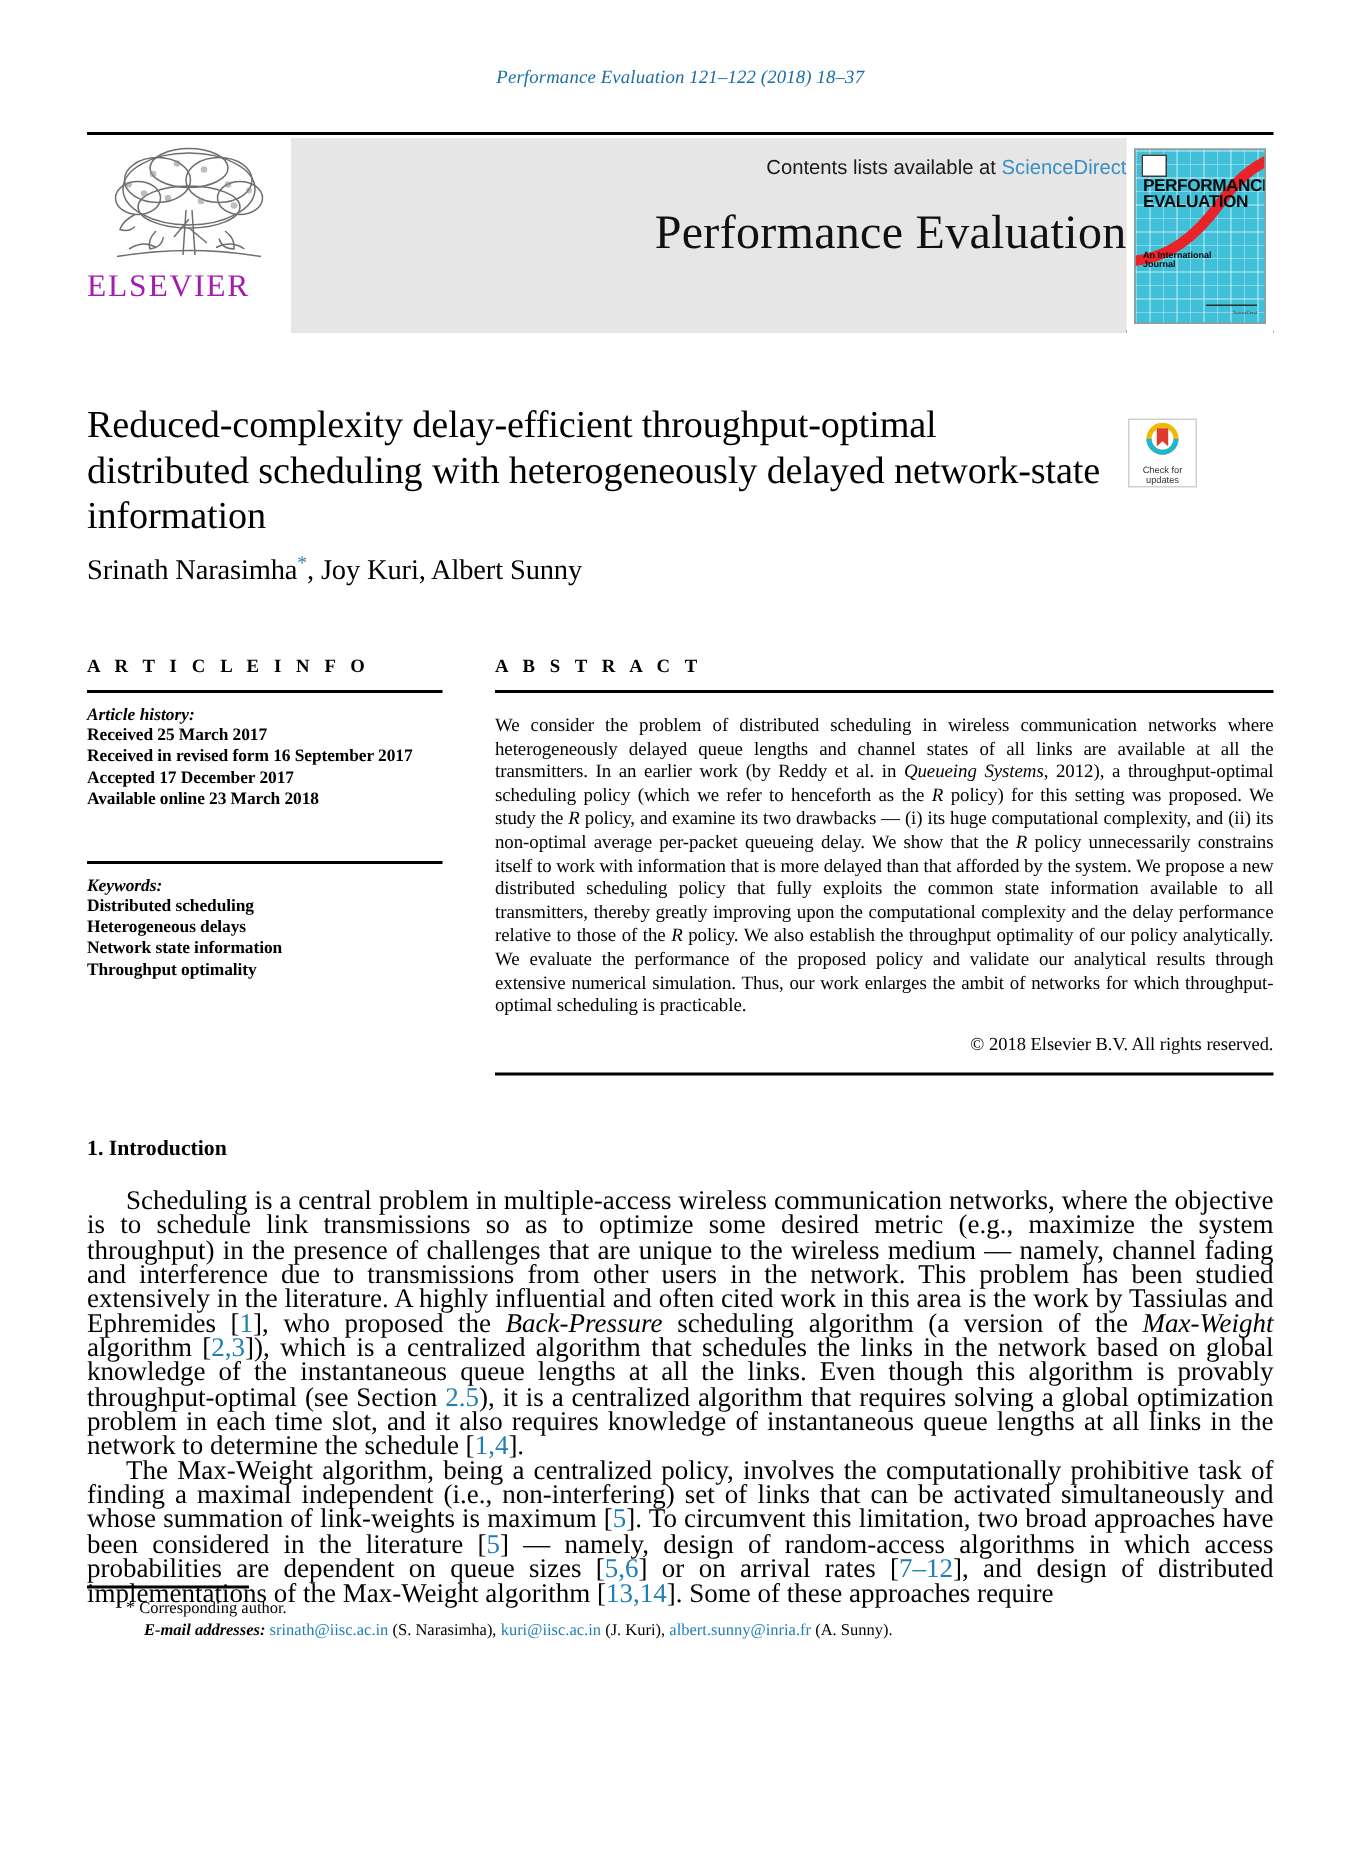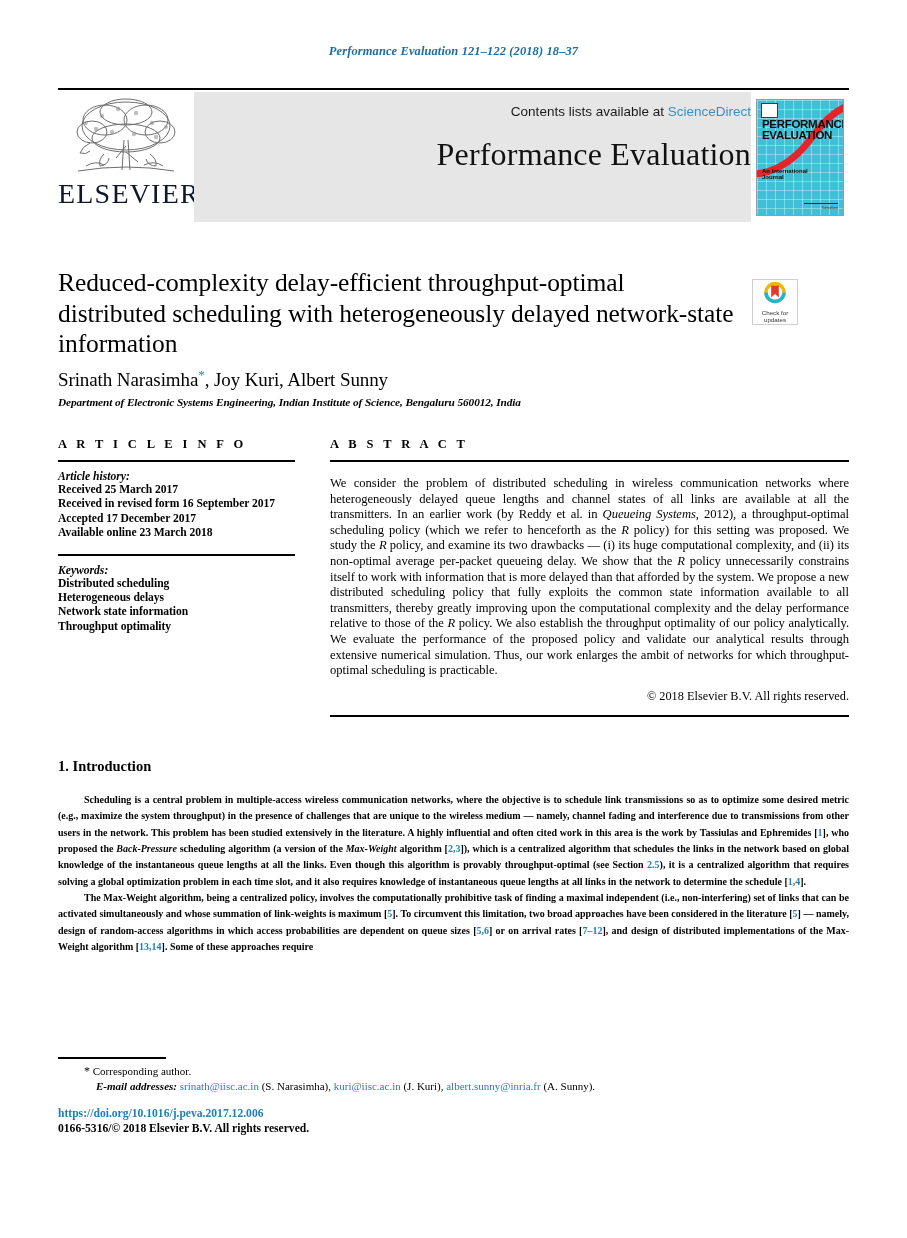--- a/index.html
+++ b/index.html
@@ -23,21 +23,21 @@
   }
 
   
   .runhead {
     position: absolute;
     top: 44px;
     left: 0;
     width: 907px;
     text-align: center;
     font-size: 12.5px;
-    font-weight: bold;
+    font-weight: normal;
     font-style: italic;
     color: #1b6ea3;
     letter-spacing: .1px;
   }
 
   
   .masthead {
     position: absolute;
     left: 58px;
     top: 88px;
@@ -58,24 +58,24 @@
   .mast-logo {
     width: 136px;
     flex: none;
     position: relative;
     background: #fff;
     padding-top: 4px;
     box-sizing: border-box;
   }
   .tree-svg { display:block; margin: 0 auto; }
   .elsevier-word {
-    text-align: center;
-    color: #0f172a;
+    text-align: left;
+    color: #a21caf;
     font-family: "Liberation Serif", serif;
-    font-size: 28px;
+    font-size: 21px;
     letter-spacing: 1.2px;
     margin-top: -2px;
   }
   .mast-center {
     flex: 1;
     background: #e6e6e6;
     position: relative;
     text-align: right;
   }
   .contents-line {
@@ -212,21 +212,21 @@
     letter-spacing: 3.4px;
   }
   .rule-med  { height: 2px; background: #000; margin-top: 8px; }
   .info-sub {
     font-style: italic;
     font-weight: bold;
     font-size: 11.6px;
     margin-top: 8px;
   }
   .info-line { font-size: 11.6px; line-height: 14.4px; font-weight: bold; letter-spacing: -.05px;}
-  .kw-block { margin-top: 13px; }
+  .kw-block { margin-top: 33px; }
   .abs-body {
     font-size: 12.6px;
     line-height: 15.6px;
     text-align: justify;
     margin-top: 14px;
     letter-spacing: -.05px;
   }
   .abs-body i { font-style: italic; }
   .copyright {
     font-size: 12.3px;
@@ -235,24 +235,23 @@
   }
   .abs-rule-bottom { height: 2px; background: #000; margin-top: 11px; }
 
   
   .sec1-title {
     position: absolute; left: 58px; top: 758px;
     font-size: 14.5px; font-weight: bold;
   }
   .body-col {
     position: absolute; left: 58px; top: 792px; width: 791px;
-    font-size: 10px;
+    font-size: 18px;
     line-height: 16.35px;
     text-align: justify;
-    font-weight: bold;
   }
   .body-col p { margin: 0; text-indent: 26px; }
   .body-col i { font-style: italic; }
   a.ref, .ref { color: #1f7fb5; text-decoration: none; }
 
   
   .foot-rule {
     position: absolute; left: 58px; top: 1057px;
     width: 108px; height: 1.5px; background: #000;
   }
@@ -344,21 +343,20 @@
       </div>
 
     </div>
   </div>
 
   <div class="title-block">
     <h1 class="paper-title">Reduced-complexity delay-efficient throughput-optimal distributed scheduling with heterogeneously delayed network-state information</h1>
     <div class="authors">
       <span>Srinath Narasimha</span><span class="star">*</span><span>, Joy Kuri, Albert Sunny</span>
     </div>
-    <div class="affil">Department of Electronic Systems Engineering, Indian Institute of Science, Bengaluru 560012, India</div>
   </div>
 
   <div class="crossmark">
     <svg width="26" height="22" viewBox="0 0 26 22">
       <circle cx="13" cy="10.5" r="9" fill="none" stroke="#f2b705" stroke-width="3.4"></circle>
       <path d="M4 10.5 A9 9 0 0 0 22 10.5" fill="none" stroke="#1fb6d4" stroke-width="3.4"></path>
       <path d="M9.2 3.5 h7.6 v12 l-3.8 -3.4 l-3.8 3.4 z" fill="#e03a2f"></path>
     </svg>
     <div class="cm-text">
       <div>Check for</div>
@@ -411,18 +409,14 @@
       <span class="fn-em">E-mail addresses:</span>
       <a href="#" class="link">srinath@iisc.ac.in</a>
       <span>(S. Narasimha),</span>
       <a href="#" class="link">kuri@iisc.ac.in</a>
       <span>(J. Kuri),</span>
       <a href="#" class="link">albert.sunny@inria.fr</a>
       <span>(A. Sunny).</span>
     </div>
   </div>
 
-  <div class="doi-block">
-    <div class="doi-line"><a href="#" class="link doi-line">https://doi.org/10.1016/j.peva.2017.12.006</a></div>
-    <div class="issn-line">0166-5316/© 2018 Elsevier B.V. All rights reserved.</div>
-  </div>
 
 </div>
 
 </body></html>

